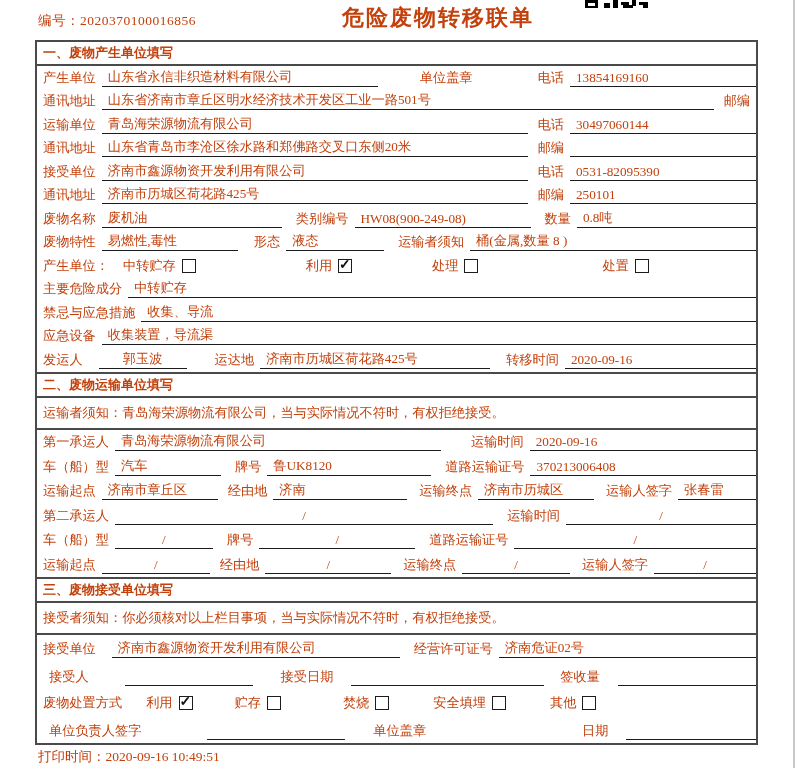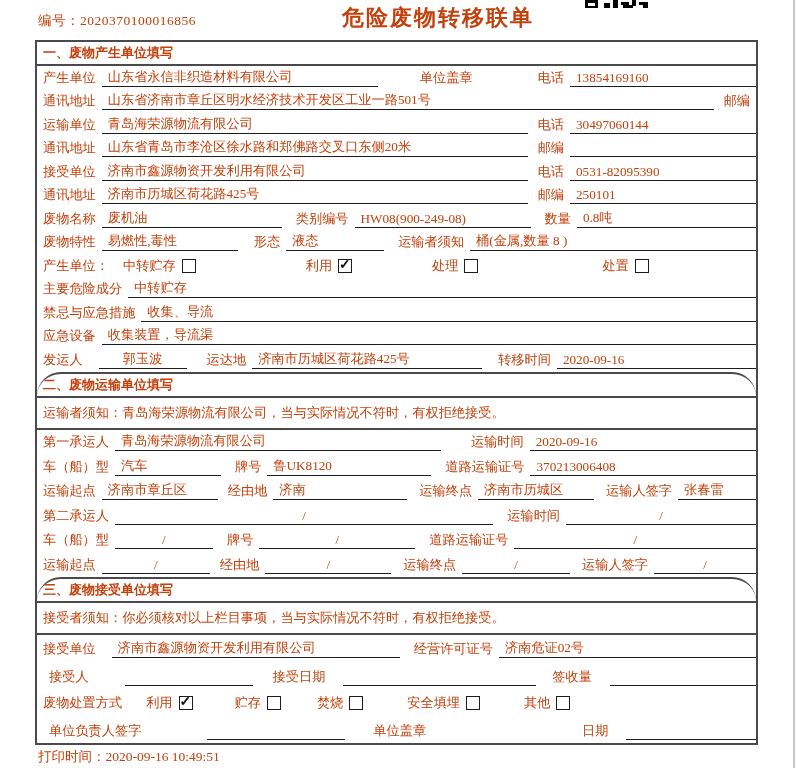--- a/index.html
+++ b/index.html
@@ -11,41 +11,41 @@
   .doc-no{position:absolute;left:38px;top:12px;font-size:13.5px;letter-spacing:.5px;}
   .doc-title{position:absolute;left:90px;right:10px;top:3px;text-align:center;
              font-family:"Liberation Sans","DejaVu Sans",sans-serif;
              font-weight:bold;font-size:22px;letter-spacing:2px;}
   .qr{position:absolute;left:585px;top:0;width:66px;height:9px;}
 
   
   .tbl{position:absolute;left:35px;top:40px;width:723px;box-sizing:border-box;
        border:2px solid #4a4a4a;background:#fff;}
   .sec{box-sizing:border-box;}
-  .sec + .sec{border-top:2px solid #4a4a4a;border-radius:24px;}
+  .sec + .sec{border-top:2px solid #4a4a4a;}
   .sec-h{height:22px;display:flex;align-items:center;padding-left:6px;
          font-family:"Liberation Sans","DejaVu Sans",sans-serif;
          font-weight:bold;font-size:13px;border-bottom:2px solid #4a4a4a;}
   .notice{height:30px;display:flex;align-items:center;padding-left:6px;
           font-size:13.2px;border-bottom:2px solid #4a4a4a;}
 
   .r{display:flex;align-items:flex-end;height:23.5px;padding:0 0 3px 6px;
      box-sizing:border-box;font-size:13.2px;white-space:nowrap;}
   .s2 .r{height:24.5px;}
   .s3 .r{height:26px;}
   .s3 .r.tall{height:28px;padding-left:12px;}
   .l{margin-right:6px;}
   .v{border-bottom:1px solid #1c1c1c;padding:0 2px 0 6px;overflow:hidden;margin-top:7px;}
   .f{flex:1;}
   .sp{flex:1;}
   .ctr{text-align:center;padding:0;}
   .ml8{margin-left:8px;}.ml10{margin-left:10px;font-family:Liberation Mono, monospace;}.ml12{margin-left:12px;}
   .ml14{margin-left:14px;}.ml16{margin-left:16px;}.ml18{margin-left:18px;}
-  .ml20{margin-left:20px;font-family:Liberation Serif, serif;}.ml28{margin-left:28px;}.ml30{margin-left:30px;}
-  .ml40{margin-left:36px;}.ml42{margin-left:42px;}.ml44{margin-left:44px;}
+  .ml20{margin-left:28px;font-family:Liberation Serif, serif;}.ml28{margin-left:28px;}.ml30{margin-left:30px;}
+  .ml40{margin-left:62px;}.ml42{margin-left:42px;}.ml44{margin-left:44px;}
   .ml60{margin-left:60px;}.ml84{margin-left:80px;}.ml110{margin-left:110px;}
   .ml124{margin-left:124px;}.ml150{margin-left:150px;text-align:center;}
 
   .opt{display:flex;align-items:center;}
   .cb{display:inline-block;width:12px;height:12px;border:1.4px solid #1c1c1c;
       margin-left:6px;position:relative;background:#fff;}
   .cb.on::after{content:"✓";position:absolute;left:0px;top:-4px;
                 font-size:14px;font-weight:bold;color:#111;}
 
   .print-time{position:absolute;left:38px;top:748px;font-size:13.5px;}

